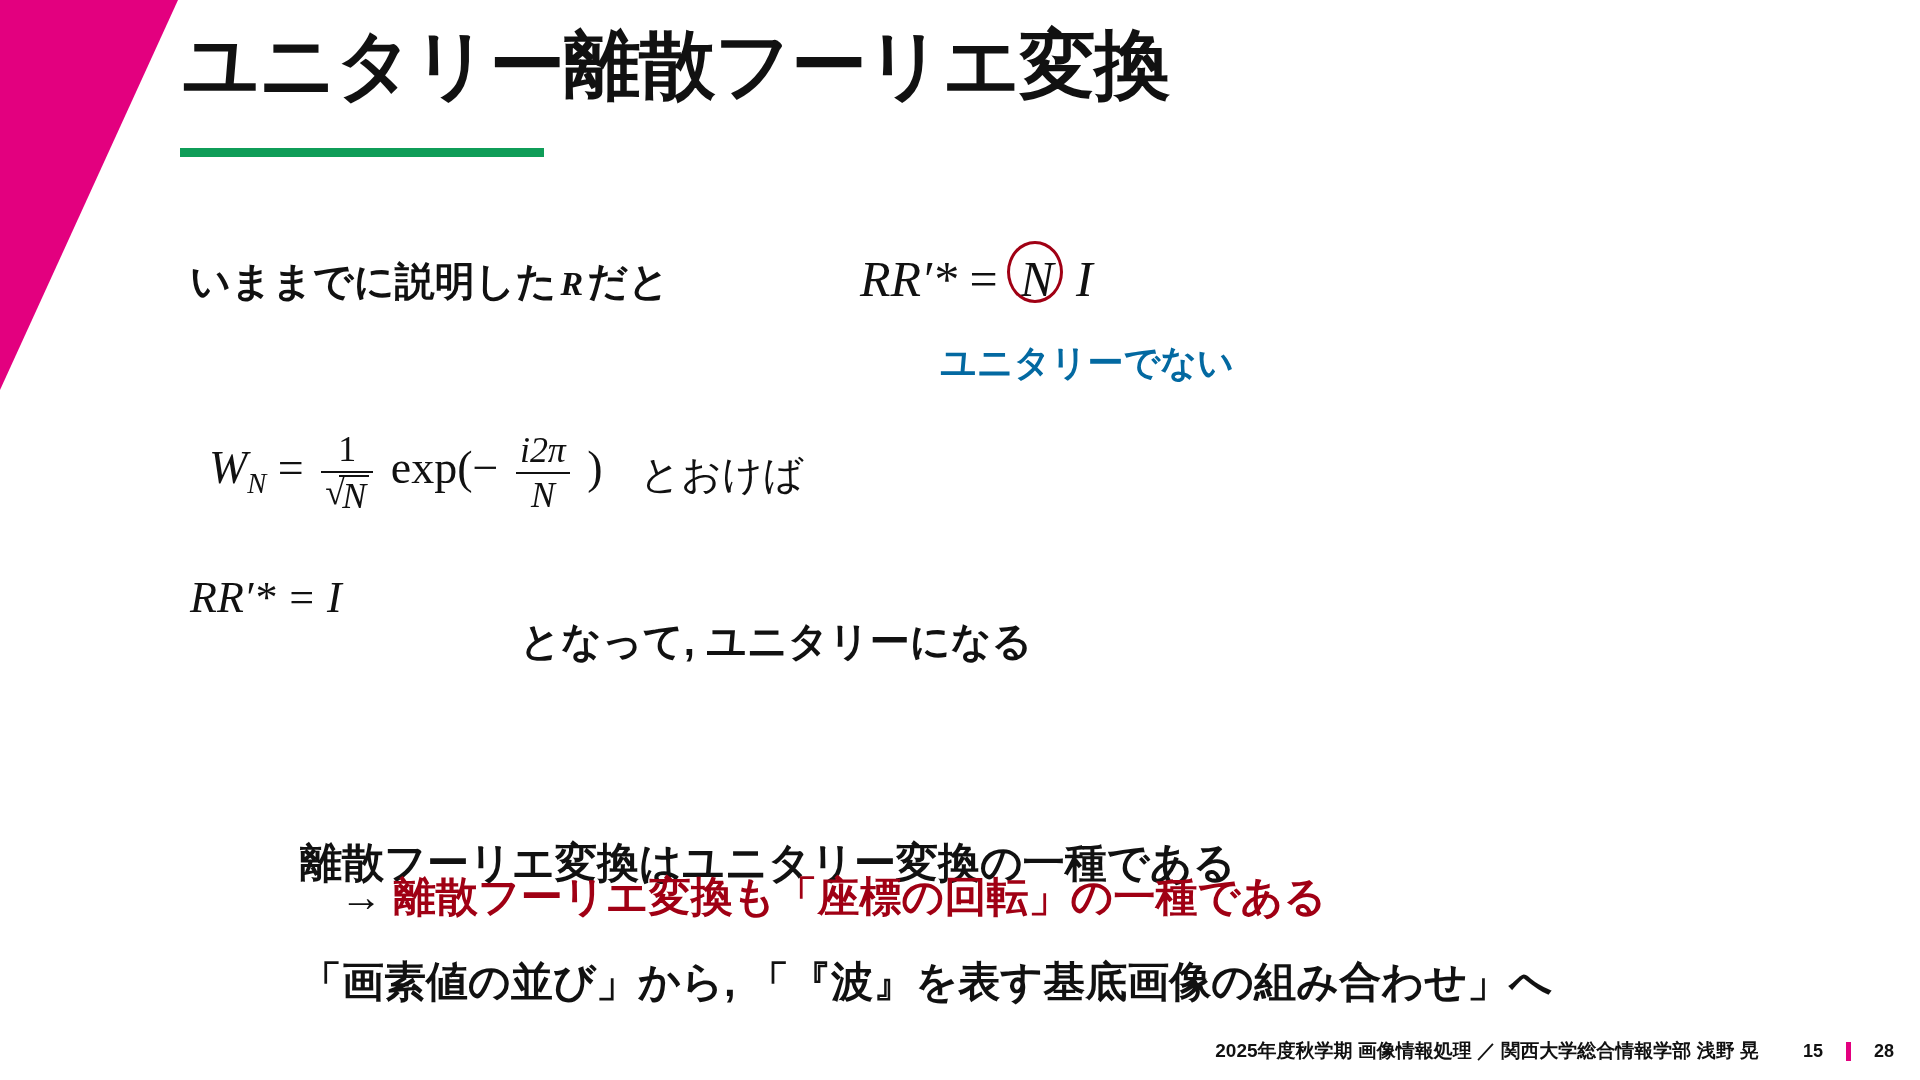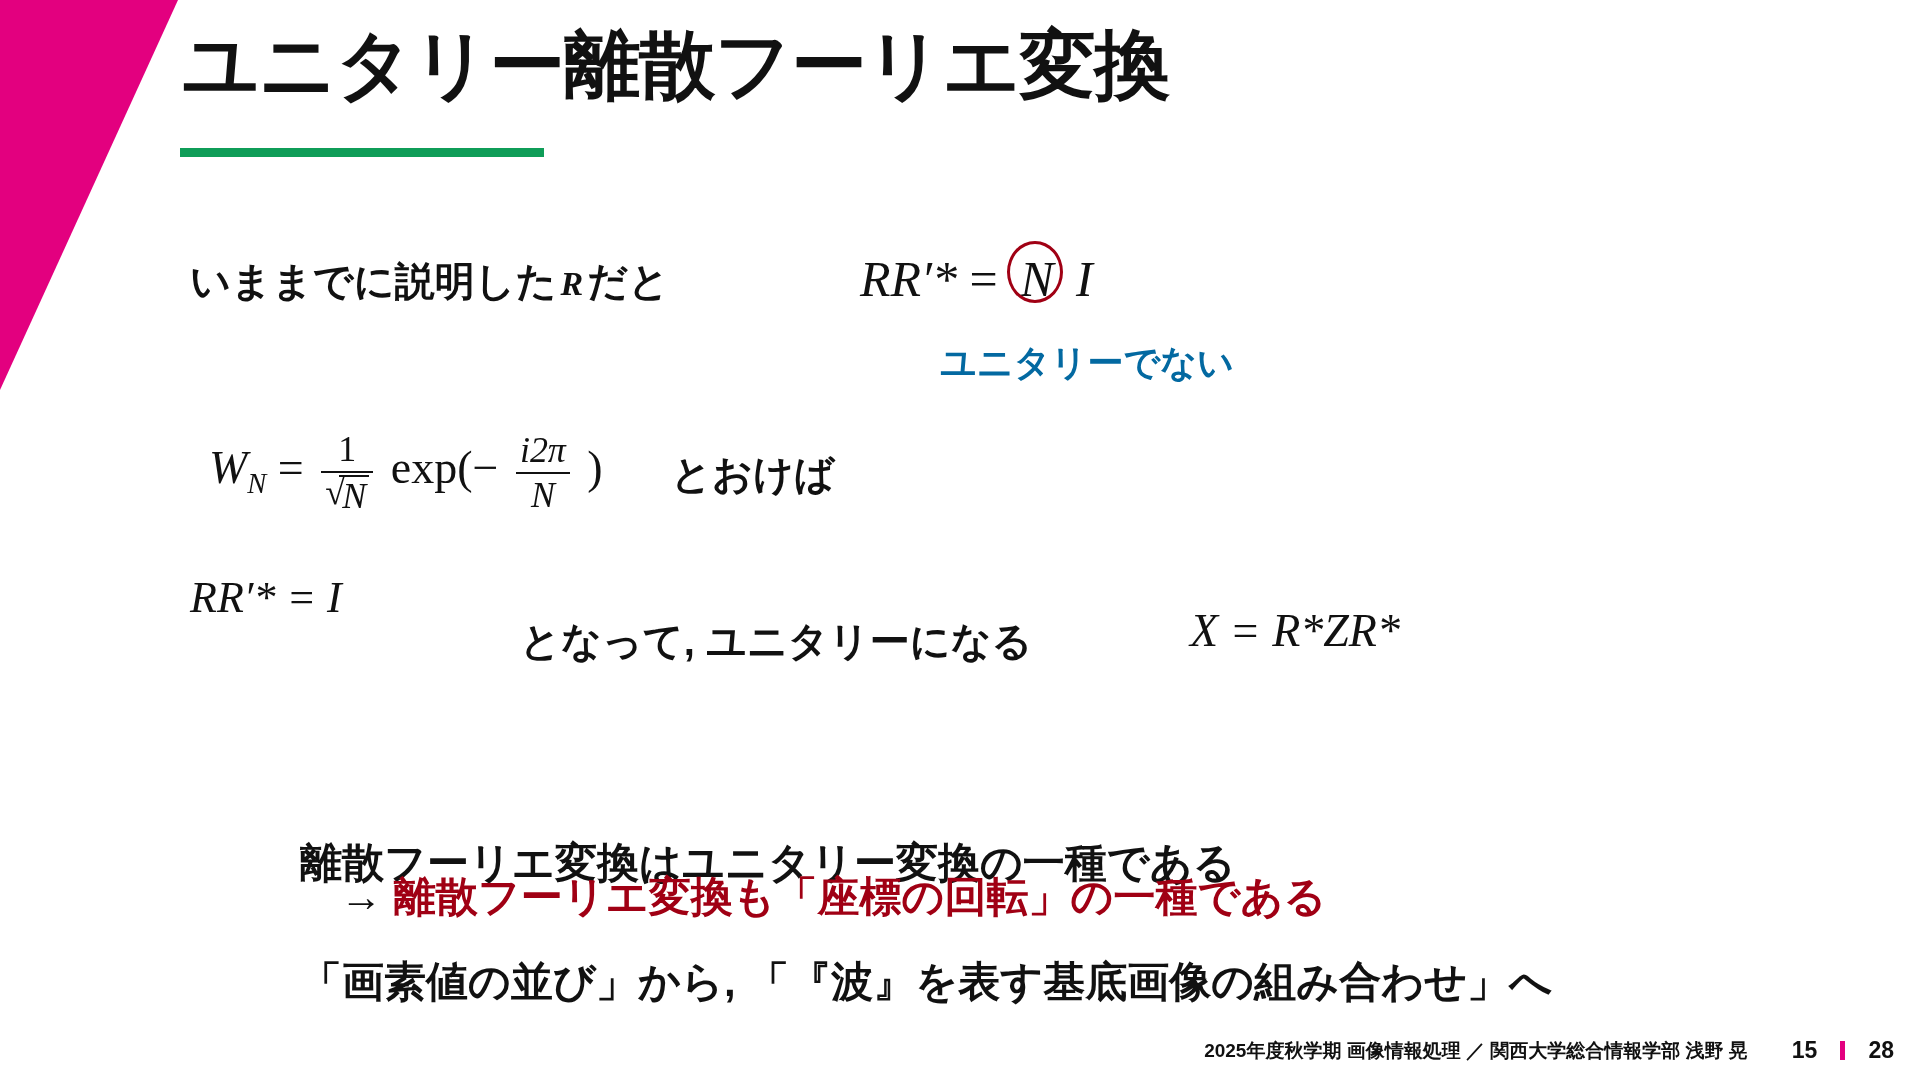--- a/index.html
+++ b/index.html
@@ -151,22 +151,21 @@
   .sqrt .rad {
     border-top: 2px solid #111;
     padding: 0 3px;
     display: inline-block;
   }
 
   .eq2-after {
     left: 640px;
     top: 448px;
     font-size: 40px;
-    font-weight: bold;
-    margin-left: 31px;
+    font-weight: normal;
   }
 
   .eq3 {
     left: 190px;
     top: 572px;
     font-size: 44px;
   }
   .eq3-after {
     left: 520px;
     top: 615px;
@@ -210,21 +209,21 @@
     bottom: 16px;
     font-size: 19px;
     font-weight: bold;
     color: #111111;
     white-space: nowrap;
     display: flex;
     align-items: center;
     gap: 16px;
   }
   .footer .credit { margin-right: 28px; }
-  .footer .pagenum { font-size: 23px; }
+  .footer .pagenum { font-size: 18px; }
   .footer .sep {
     display: inline-block;
     width: 5px;
     height: 19px;
     background: #e3007f;
     margin: 0 7px;
     vertical-align: -2px;
   }
 </style>
 </head>
@@ -262,21 +261,20 @@
   </span>
   <span class="op">)</span>
 </div>
 
 <div class="txt eq2-after">とおけば</div>
 
 <div class="math eq3">RR′* = I</div>
 <div class="txt eq3-after">となって, ユニタリーになる</div>
 
 <div class="math eq4">
-  <div>X = R*ZR*</div>
 </div>
 
 <div class="txt line-a">離散フーリエ変換はユニタリー変換の一種である</div>
 <div class="txt line-b">
   <span class="arrow">→</span>
   <span>離散フーリエ変換も「座標の回転」の一種である</span>
 </div>
 <div class="txt line-c">「画素値の並び」から, 「『波』を表す基底画像の組み合わせ」へ</div>
 
 <div class="footer">

